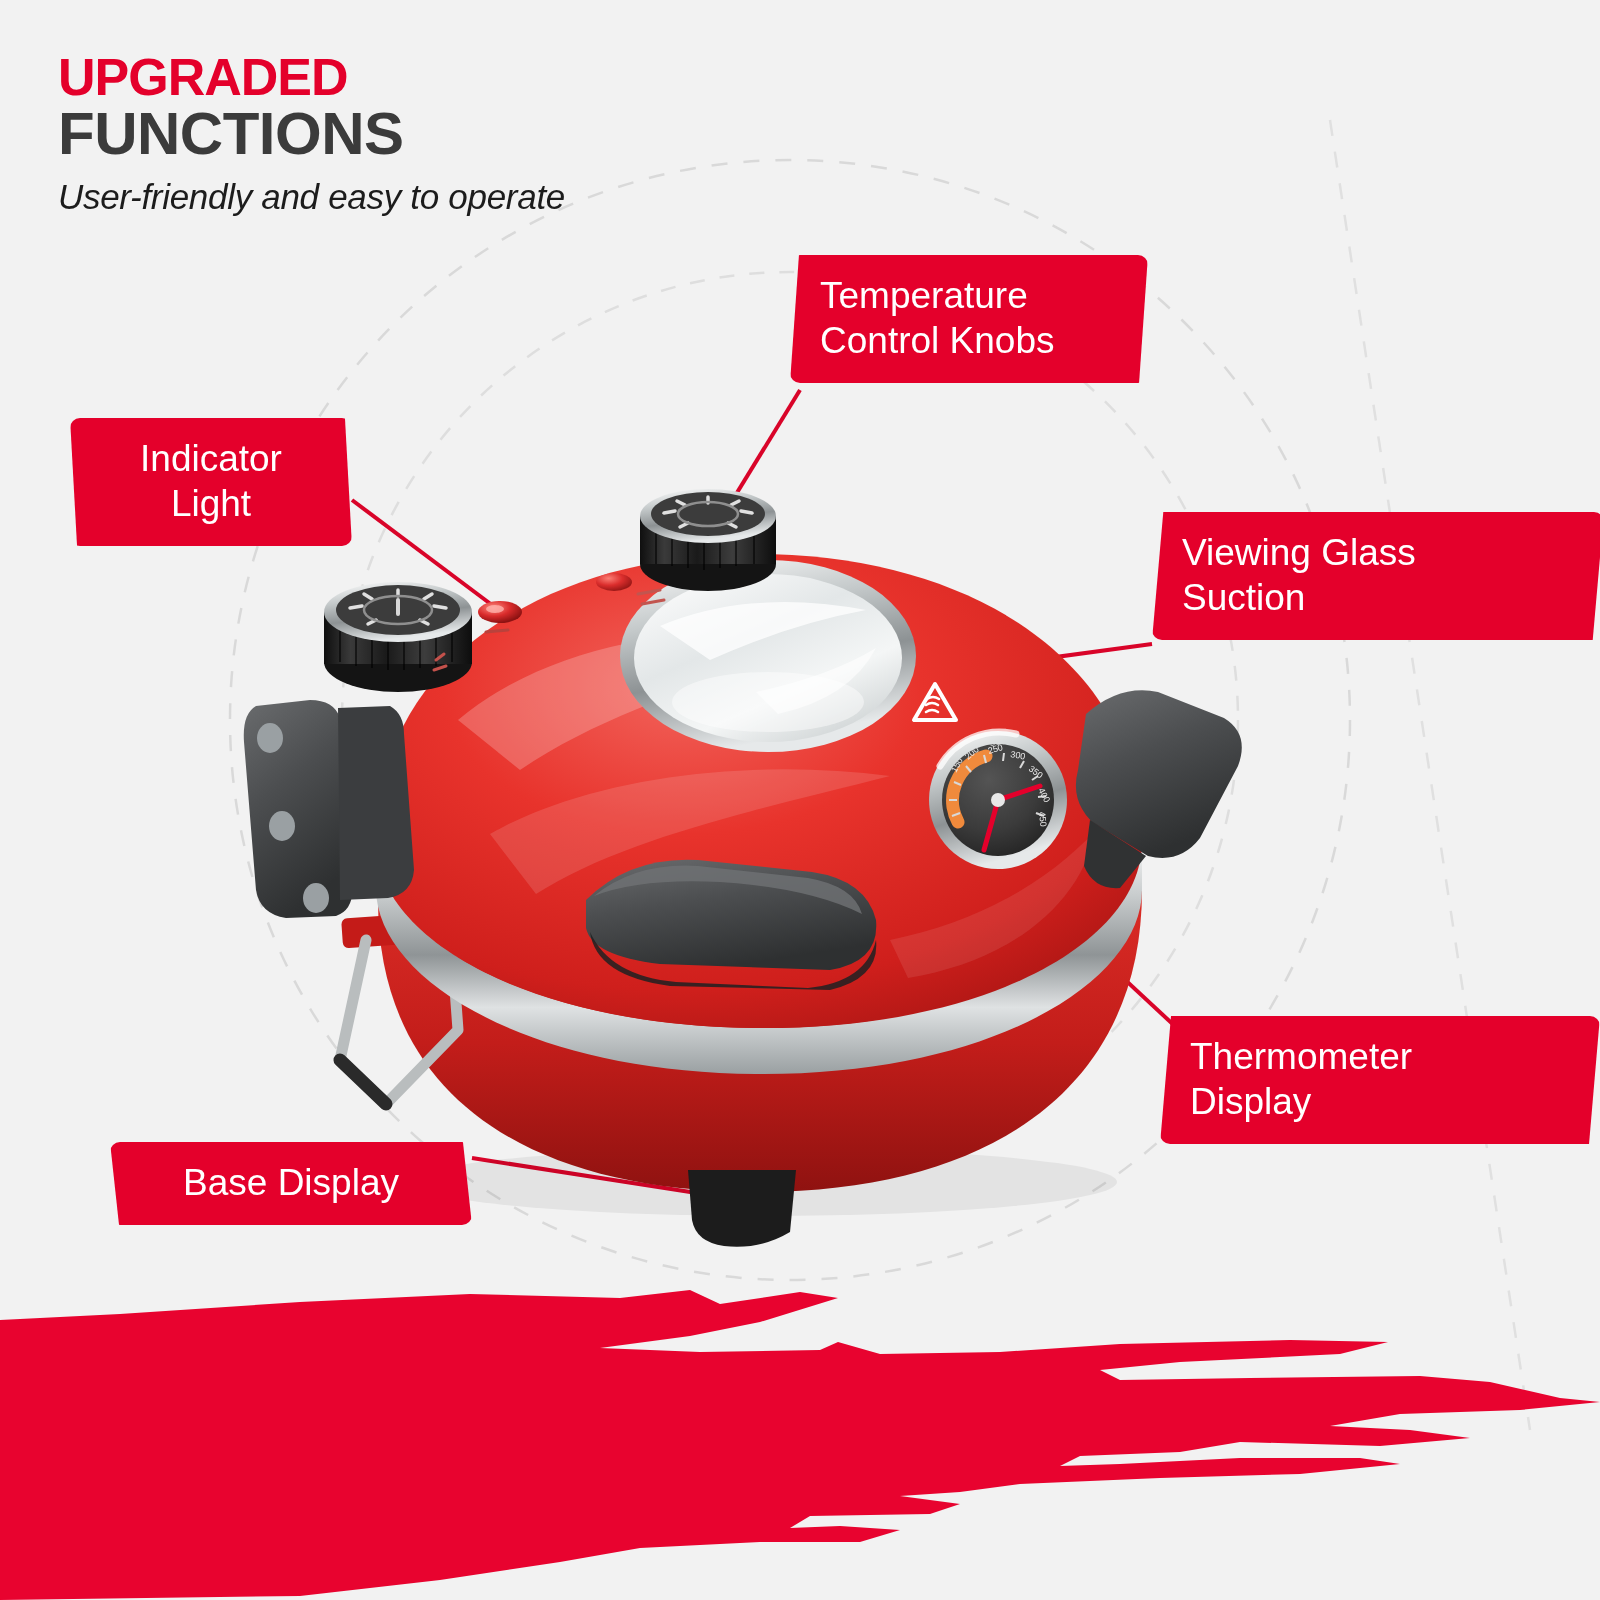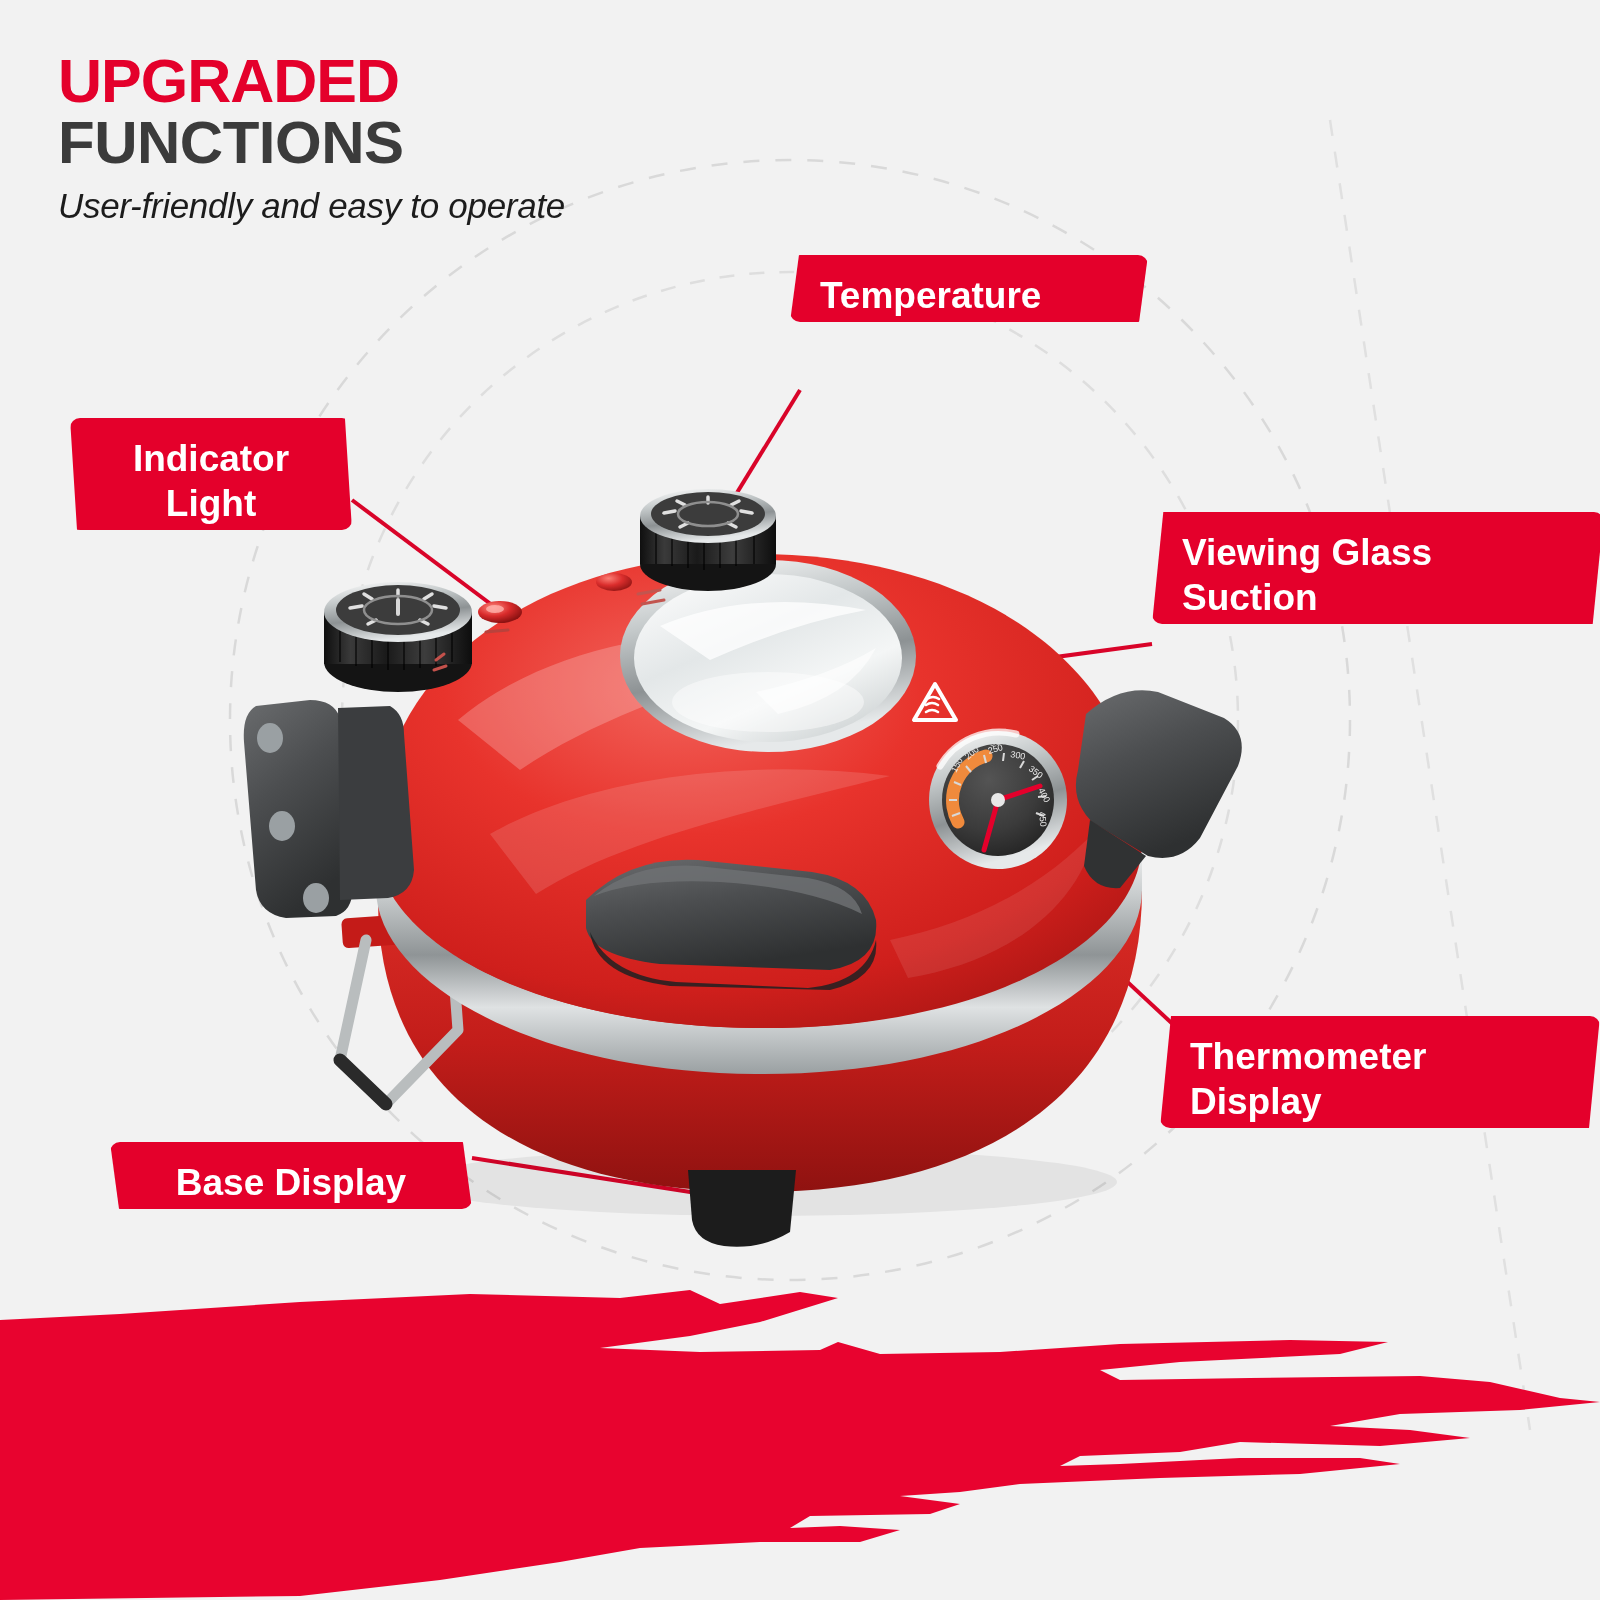--- a/index.html
+++ b/index.html
@@ -11,41 +11,41 @@
     position:relative;
   }
   .stage{position:absolute;inset:0;}
 
   
   .bg-decor{position:absolute;inset:0;pointer-events:none;}
 
   
   .heading{position:absolute;left:58px;top:52px;}
   .h-upgraded{
-    font-size:61px;font-weight:bold;color:#e4002b;
+    font-size:52px;font-weight:bold;color:#e4002b;
     letter-spacing:-1px;line-height:0.98;margin:0;
   }
   .h-parts,.h-functions{
     font-size:60px;font-weight:bold;color:#3b3b3b;
     letter-spacing:-0.5px;line-height:1.04;margin:0;
   }
   .h-parts{margin-top:14px;}
   .h-sub{
     font-size:35px;color:#1c1c1c;margin-top:12px;letter-spacing:-0.3px;font-style:italic;
   }
 
   
   .callout{
     position:absolute;
     background:#e4002b;
     color:#ffffff;
-    font-weight:bold;
+    font-weight:normal;
     font-size:37px;
     line-height:1.22;
-    padding:18px 30px 4px 30px;
+    padding:18px 30px 20px 30px;
     border-radius:10px;
     box-sizing:border-box;
   }
   .callout.skew-a{ 
     clip-path:polygon(2.5% 0%, 100% 0%, 97.5% 100%, 0% 100%);
   }
   .callout.skew-b{ 
     clip-path:polygon(0% 0%, 97.5% 0%, 100% 100%, 2.5% 100%);
   }
   .callout .ln{display:block;white-space:nowrap;}
@@ -335,20 +335,21 @@
     <g>
       <ellipse cx="424" cy="112" rx="18" ry="9" fill="url(#gLight)" opacity="0.85"></ellipse>
       <path d="M448,124 L470,120 M452,134 L474,130" stroke="#c2554f" stroke-width="3" stroke-linecap="round"></path>
     </g>
 
     <path d="M246,190 L254,184 M244,200 L256,196" stroke="#c4514b" stroke-width="3" stroke-linecap="round"></path>
   </svg>
 
   <div class="callout skew-a ta-left" id="callout-temperature">
     <span class="ln">Temperature</span>
+    <span class="ln">Control Knobs</span>
   </div>
 
   <div class="callout skew-b ta-right" id="callout-indicator">
     <span class="ln">Indicator</span>
     <span class="ln">Light</span>
   </div>
 
   <div class="callout skew-a ta-left" id="callout-viewing">
     <span class="ln">Viewing Glass</span>
     <span class="ln">Suction</span>

